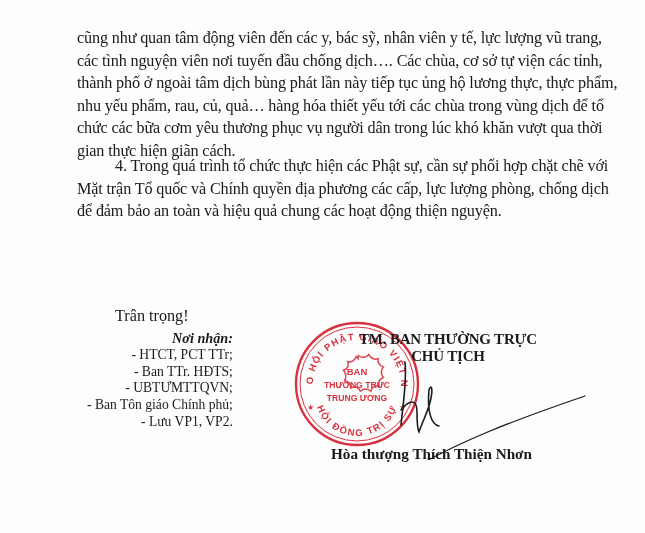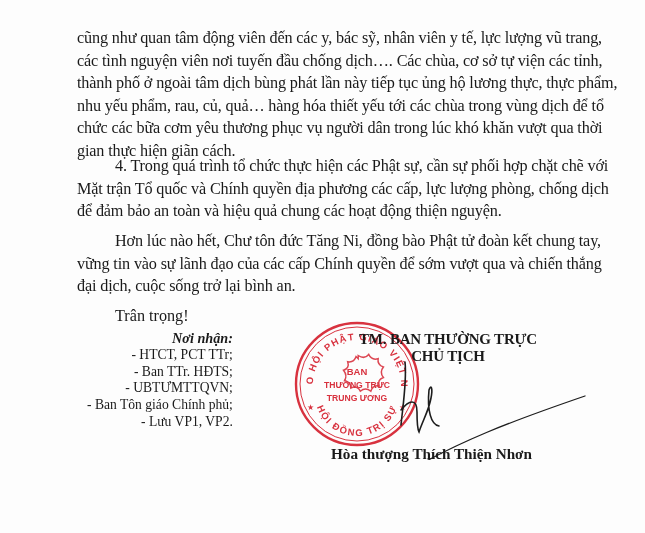--- a/index.html
+++ b/index.html
@@ -54,25 +54,20 @@
     <span class="line">chức các bữa cơm yêu thương phục vụ người dân trong lúc khó khăn vượt qua thời</span>
     <span class="line last">gian thực hiện giãn cách.</span>
   </div>
 
   <div class="body-text p4">
     <span class="line indent">4. Trong quá trình tổ chức thực hiện các Phật sự, cần sự phối hợp chặt chẽ với</span>
     <span class="line">Mặt trận Tổ quốc và Chính quyền địa phương các cấp, lực lượng phòng, chống dịch</span>
     <span class="line last">để đảm bảo an toàn và hiệu quả chung các hoạt động thiện nguyện.</span>
   </div>
 
-  <div class="body-text p5">
-    <span class="line indent">Hơn lúc nào hết, Chư tôn đức Tăng Ni, đồng bào Phật tử đoàn kết chung tay,</span>
-    <span class="line">vững tin vào sự lãnh đạo của các cấp Chính quyền để sớm vượt qua và chiến thắng</span>
-    <span class="line last">đại dịch, cuộc sống trở lại bình an.</span>
-  </div>
 
   <div class="closing">Trân trọng!</div>
 
   <div class="recipients">
     <div class="title">Nơi nhận:</div>
     <div>- HTCT, PCT TTr;</div>
     <div>- Ban TTr. HĐTS;</div>
     <div>- UBTƯMTTQVN;</div>
     <div>- Ban Tôn giáo Chính phủ;</div>
     <div>- Lưu VP1, VP2.</div>

